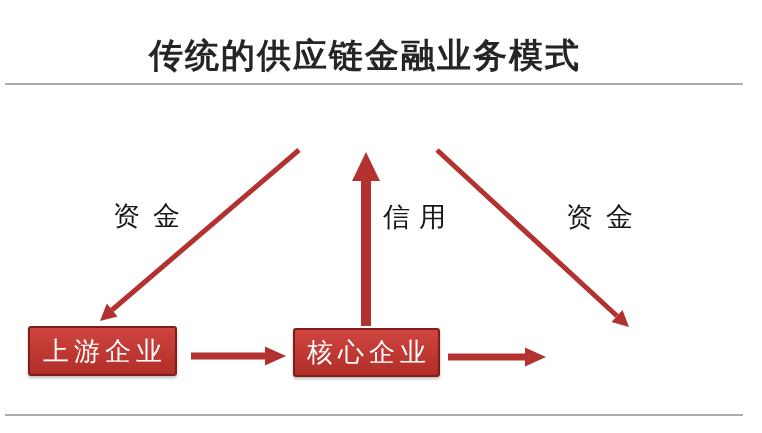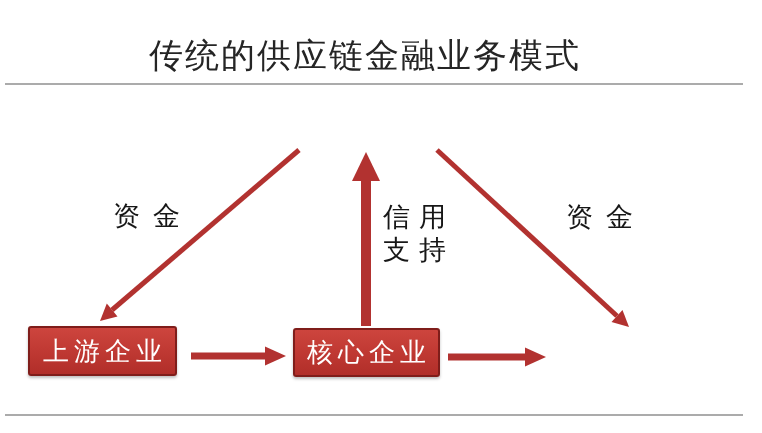--- a/index.html
+++ b/index.html
@@ -15,21 +15,21 @@
     background: #ffffff;
     overflow: hidden;
   }
   .diagram-title {
     position: absolute;
     top: 10px;
     left: 0;
     right: 32px;
     text-align: center;
     font-size: 34px;
-    font-weight: 400;
+    font-weight: 700;
     letter-spacing: 2px;
     color: var(--title-color, #252525);
     font-family: "Liberation Sans", sans-serif;
   }
   .divider {
     position: absolute;
     left: 5px;
     width: 738px;
     height: 2px;
     background: var(--divider, #ababab);
@@ -122,17 +122,16 @@
       <polygon class="arrow-fill" points="546,357 525,347.5 525,366.5"></polygon>
     </g>
   </svg>
 
   <div class="node node-upstream">上游企业</div>
   <div class="node node-core">核心企业</div>
 
   <div class="edge-label label-funds-left">资金</div>
   <div class="edge-label credit label-credit">
     <div>信用</div>
-    <div>支持</div>
   </div>
   <div class="edge-label label-funds-right">资金</div>
 
 </div>
 
 </body></html>

